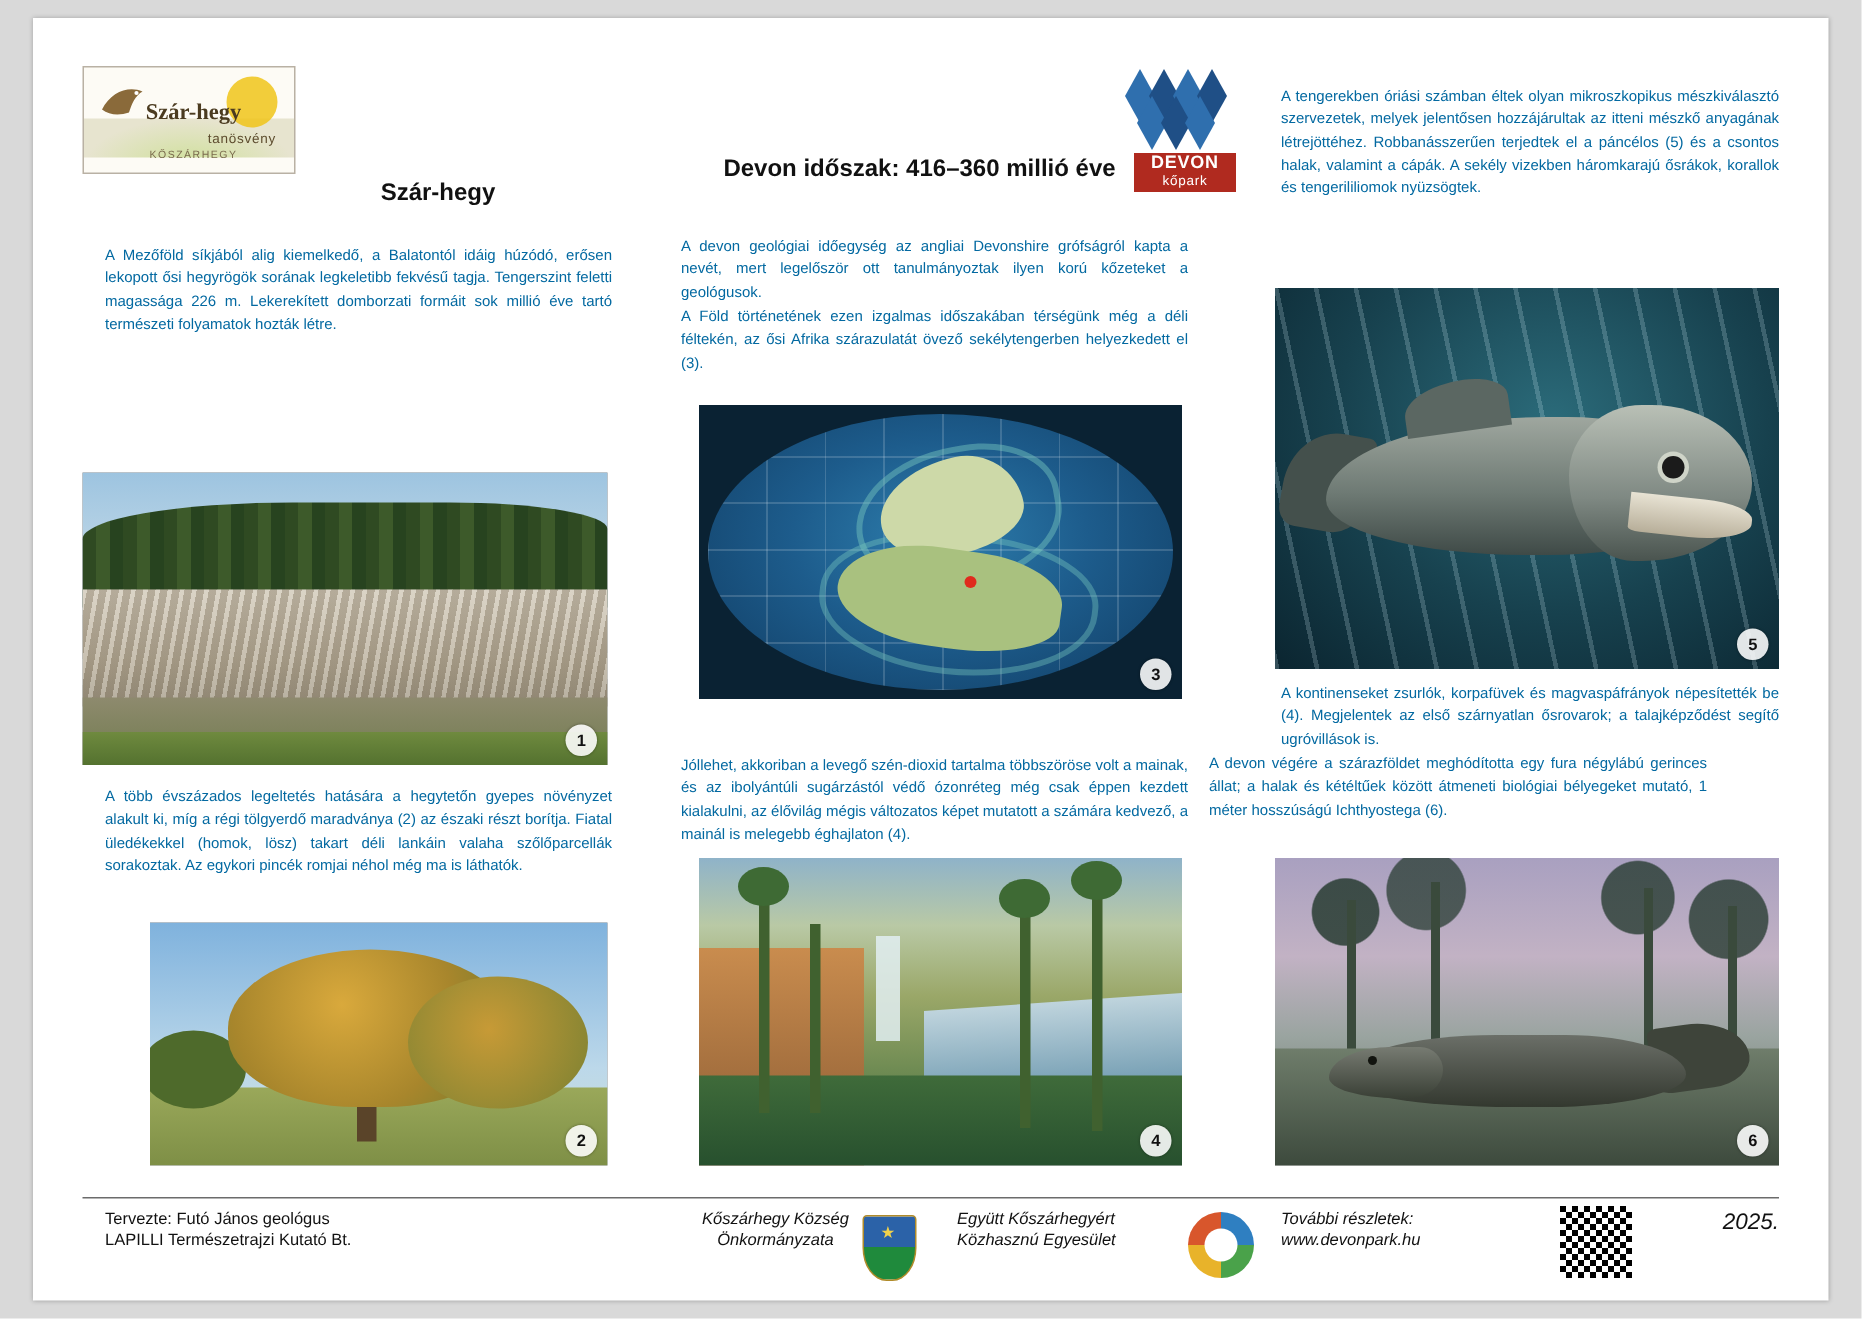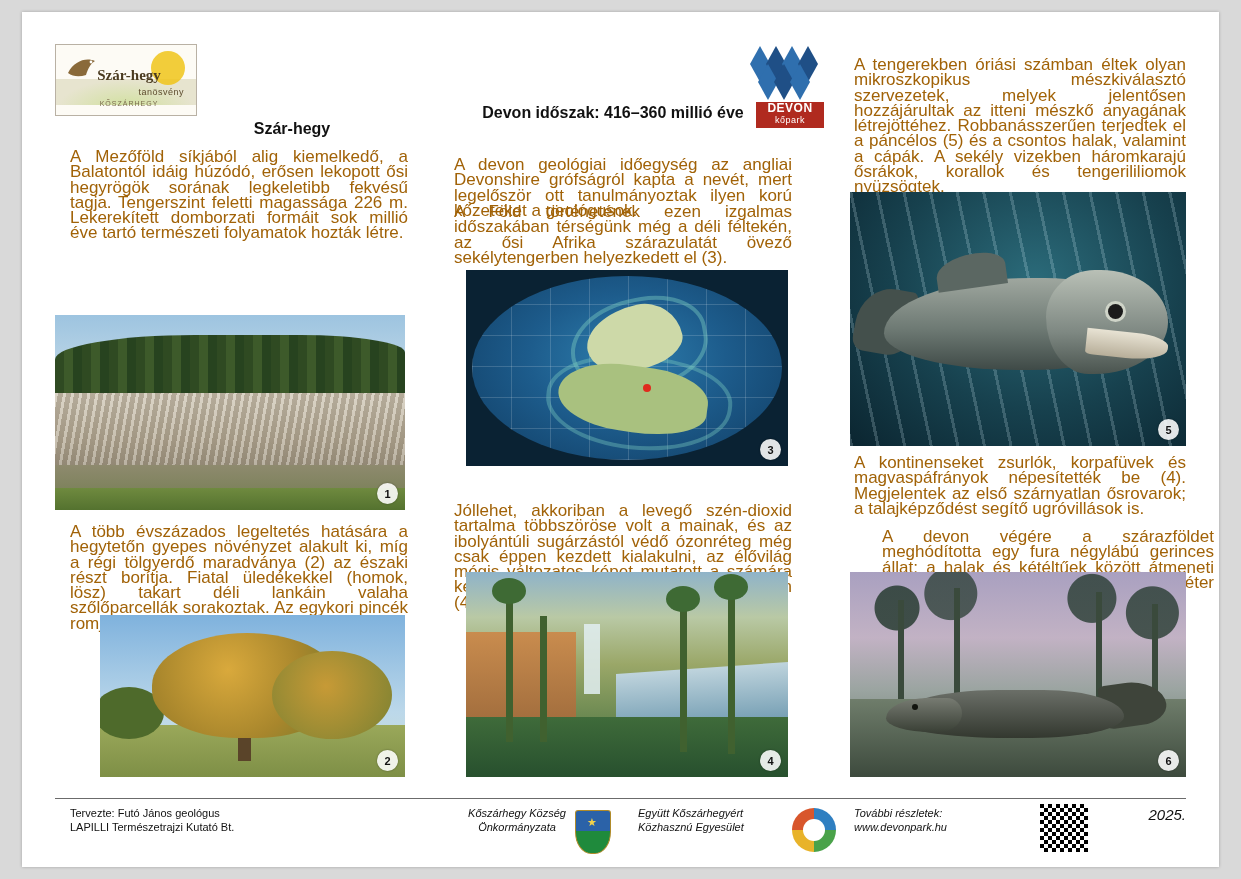--- a/index.html
+++ b/index.html
@@ -62,21 +62,21 @@
   .logo-right .brand .b1{font-size:12px;font-weight:bold;line-height:13px;letter-spacing:.5px;}
   .logo-right .brand .b2{font-size:9px;line-height:11px;letter-spacing:.5px;}
 
   .subhead{
     position:absolute;font-size:16px;font-weight:bold;color:#111;
   }
   .sub1{left:190px;top:108px;width:160px;text-align:center;}
   .sub2{left:416px;top:92px;width:350px;text-align:center;}
 
   p.body{
-    margin:0;font-size:17px;line-height:15.3px;color:#a16207;
+    margin:0;font-size:10px;line-height:15.3px;color:#0369a1;
     text-align:justify;
   }
   .tb{position:absolute;}
 
   .photo{
     position:absolute;overflow:hidden;background:#888;
   }
   .badge{
     position:absolute;right:7px;bottom:6px;width:21px;height:21px;
     border-radius:50%;background:rgba(255,255,255,.88);
@@ -264,21 +264,21 @@
     </svg>
     <div class="brand">
       <div class="b1">DEVON</div>
       <div class="b2">kőpark</div>
     </div>
   </div>
 
   <div class="subhead sub1">Szár-hegy</div>
   <div class="subhead sub2">Devon időszak: 416–360 millió éve</div>
 
-  <div class="tb" style="left:48px;top:137px;width:338px;">
+  <div class="tb" style="left:48px;top:151px;width:338px;">
     <p class="body">A Mezőföld síkjából alig kiemelkedő, a Balatontól idáig húzódó, erősen lekopott ősi hegyrögök sorának legkeletibb fekvésű tagja. Tengerszint feletti magassága 226 m. Lekerekített domborzati formáit sok millió éve tartó természeti folyamatok hozták létre.</p>
   </div>
 
   <div class="photo ph1">
     <div class="sky"></div>
     <div class="trees"></div>
     <div class="cliff"></div>
     <div class="scree"></div>
     <div class="grass"></div>
     <div class="badge">1</div>
@@ -348,21 +348,21 @@
     <div class="fin"></div>
     <div class="head"></div>
     <div class="jaw"></div>
     <div class="eye"></div>
     <div class="badge">5</div>
   </div>
 
   <div class="tb" style="left:832px;top:443px;width:332px;">
     <p class="body">A kontinenseket zsurlók, korpafüvek és magvaspáfrányok népesítették be (4). Megjelentek az első szárnyatlan ősrovarok; a talajképződést segítő ugróvillások is.</p>
   </div>
-  <div class="tb" style="left:860px;top:490px;width:332px;margin-top:27px;">
+  <div class="tb" style="left:784px;top:490px;width:332px;">
     <p class="body">A devon végére a szárazföldet meghódította egy fura négylábú gerinces állat; a halak és kétéltűek között átmeneti biológiai bélyegeket mutató, 1 méter hosszúságú Ichthyostega (6).</p>
   </div>
 
   <div class="photo ph6">
     <div class="sky"></div>
     <div class="trees"></div>
     <div class="trunk" style="left:48px;top:28px;height:110px;"></div>
     <div class="trunk" style="left:104px;top:16px;height:122px;"></div>
     <div class="trunk" style="left:246px;top:20px;height:118px;"></div>
     <div class="trunk" style="left:302px;top:32px;height:104px;"></div>

